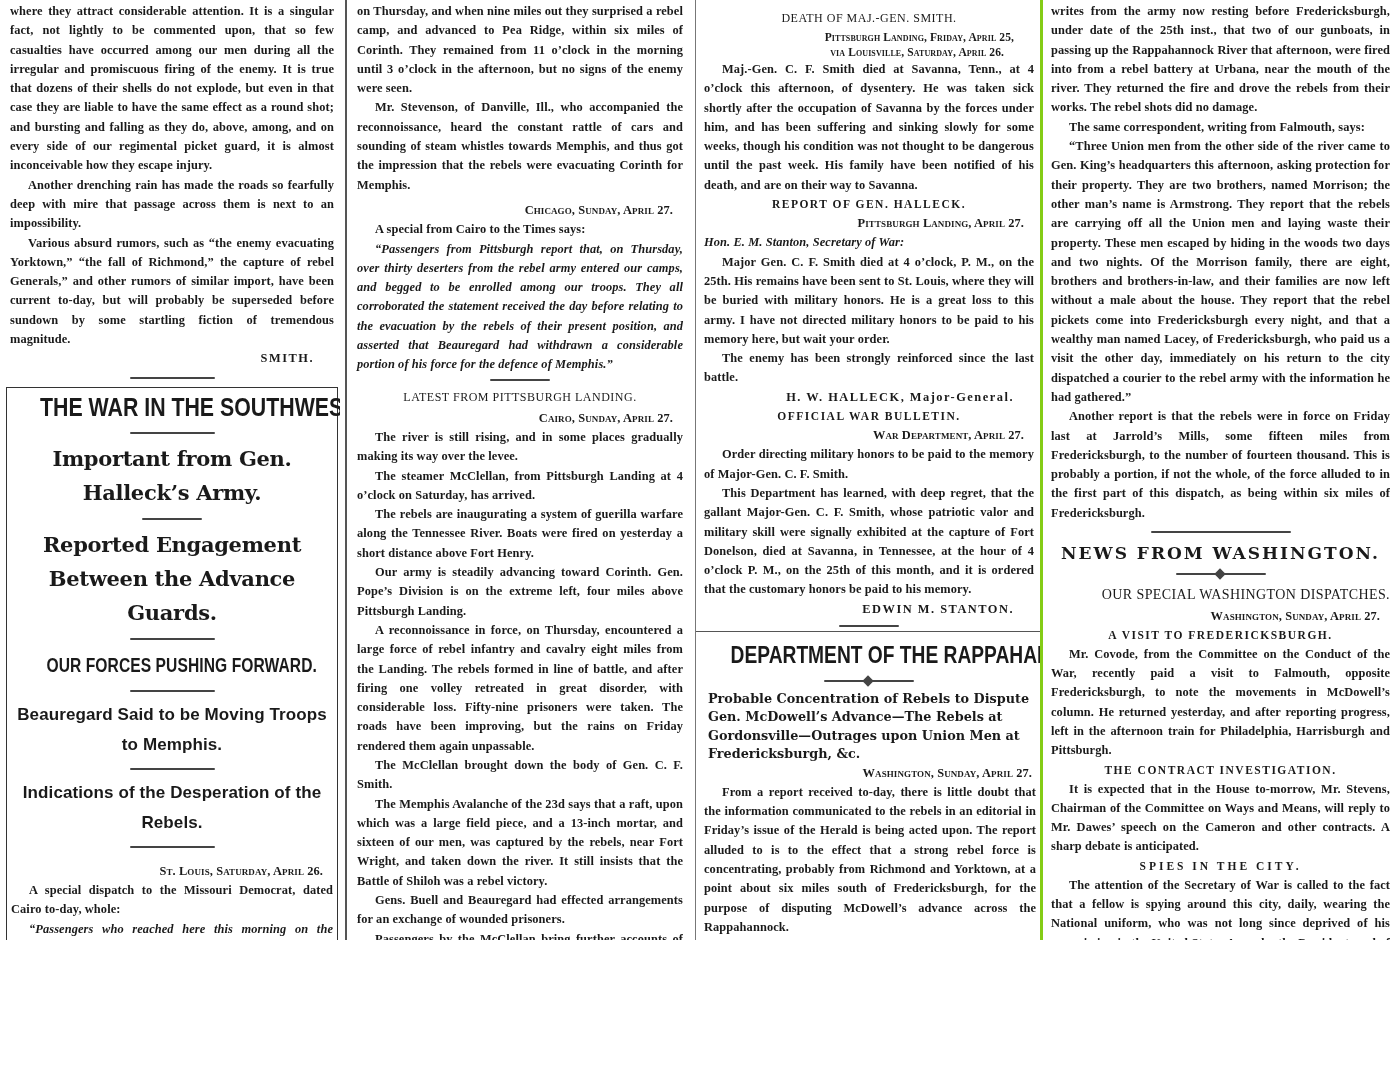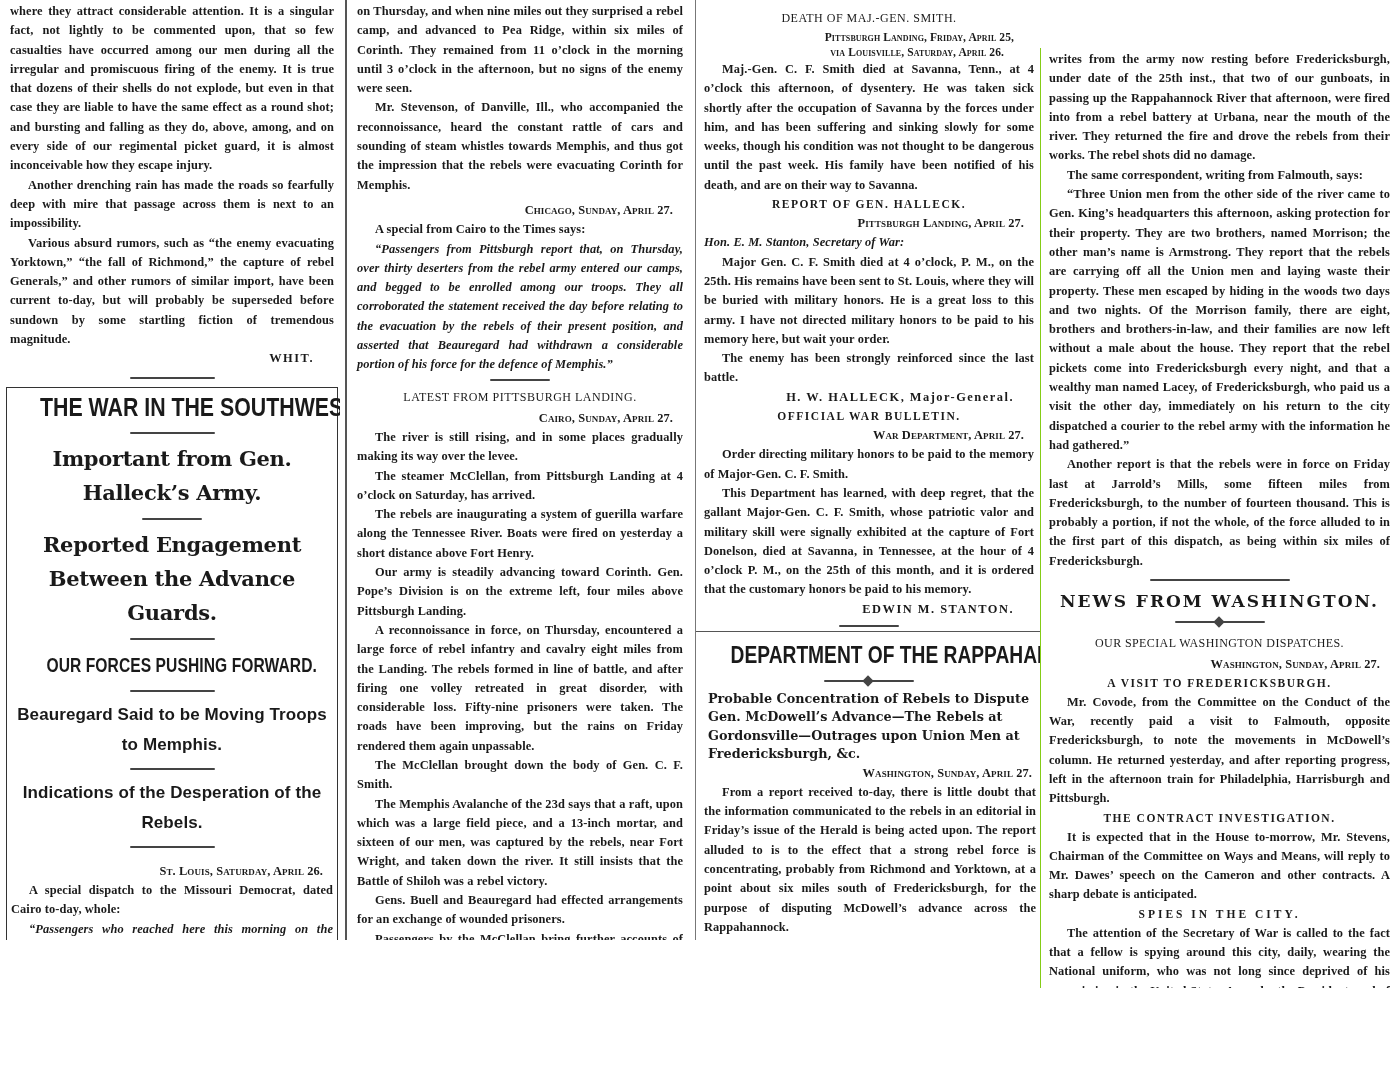--- a/index.html
+++ b/index.html
@@ -11,21 +11,21 @@
   .col {
     position:absolute; top:0; height:940px; overflow:hidden; box-sizing:border-box;
     font-size:12.4px; line-height:19.3px; letter-spacing:0.1px; font-weight:bold;
   }
   .col p { margin:0; text-align:justify; text-indent:18px; }
   .col p.noind { text-indent:0; }
   .col p.quote { font-style:italic; }
   #c1 { left:4px; width:336px; padding:2px 6px 0 6px; }
   #c2 { left:345px; width:344px; padding:2px 6px 0 10px; border-left:2px solid #555; }
   #c3 { left:695px; width:345px; padding:2px 6px 0 8px; border-left:1px solid #777; }
-  #c4 { left:1040px; width:360px; padding:2px 10px 0 8px; border-left:1px solid #84cc16;margin-top:48px; }
+  #c4 { left:1040px; width:360px; padding:2px 10px 0 8px; border-left:3px solid #84cc16; }
   .boxed { border:1.5px solid #333; margin:4px -4px 0 -4px; padding:2px 4px 0 4px; }
   .rule { width:85px; height:2px; background:#444; margin:8px auto; border-radius:1px; }
   .rule.short { width:60px; }
   .rule.orn { width:90px; position:relative; }
   .rule.orn::after { content:""; position:absolute; left:40px; top:-3px; width:8px; height:8px; background:#444; transform:rotate(45deg); }
   .dateline { text-align:right; font-variant:small-caps; padding-right:10px; }
   .h-big {
     font-family:"Liberation Sans","DejaVu Sans",sans-serif; font-weight:bold;
     font-size:26px; letter-spacing:0px; transform:scaleX(0.82); transform-origin:center;
     white-space:nowrap; text-align:center; line-height:34px;
@@ -52,21 +52,21 @@
   .signature { text-align:right; padding-right:20px; letter-spacing:1.5px; }
   .sc { font-variant:small-caps; }
 </style>
 </head>
 <body>
 
 <div class="col" id="c1">
   <p class="noind">where they attract considerable attention. It is a singular fact, not lightly to be commented upon, that so few casualties have occurred among our men during all the irregular and promiscuous firing of the enemy. It is true that dozens of their shells do not explode, but even in that case they are liable to have the same effect as a round shot; and bursting and falling as they do, above, among, and on every side of our regimental picket guard, it is almost inconceivable how they escape injury.</p>
   <p>Another drenching rain has made the roads so fearfully deep with mire that passage across them is next to an impossibility.</p>
   <p>Various absurd rumors, such as “the enemy evacuating Yorktown,” “the fall of Richmond,” the capture of rebel Generals,” and other rumors of similar import, have been current to-day, but will probably be superseded before sundown by some startling fiction of tremendous magnitude.</p>
-  <div class="signature">WHIT.</div>
+  <div class="signature">SMITH.</div>
   <div class="rule"></div>
 
   <div class="boxed">
     <div class="h-big">THE WAR IN THE SOUTHWEST.</div>
     <div class="rule"></div>
     <div class="h-black">Important from Gen. Halleck’s Army.</div>
     <div class="rule short"></div>
     <div class="h-black">Reported Engagement Between the Advance Guards.</div>
     <div class="rule"></div>
     <div class="h-cond">OUR FORCES PUSHING FORWARD.</div>
@@ -137,21 +137,21 @@
 </div>
 
 <div class="col" id="c4">
   <p class="noind">writes from the army now resting before Fredericksburgh, under date of the 25th inst., that two of our gunboats, in passing up the Rappahannock River that afternoon, were fired into from a rebel battery at Urbana, near the mouth of the river. They returned the fire and drove the rebels from their works. The rebel shots did no damage.</p>
   <p>The same correspondent, writing from Falmouth, says:</p>
   <p class="quote" style="font-style:normal;">“Three Union men from the other side of the river came to Gen. King’s headquarters this afternoon, asking protection for their property. They are two brothers, named Morrison; the other man’s name is Armstrong. They report that the rebels are carrying off all the Union men and laying waste their property. These men escaped by hiding in the woods two days and two nights. Of the Morrison family, there are eight, brothers and brothers-in-law, and their families are now left without a male about the house. They report that the rebel pickets come into Fredericksburgh every night, and that a wealthy man named Lacey, of Fredericksburgh, who paid us a visit the other day, immediately on his return to the city dispatched a courier to the rebel army with the information he had gathered.”</p>
   <p>Another report is that the rebels were in force on Friday last at Jarrold’s Mills, some fifteen miles from Fredericksburgh, to the number of fourteen thousand. This is probably a portion, if not the whole, of the force alluded to in the first part of this dispatch, as being within six miles of Fredericksburgh.</p>
   <div class="rule" style="width:140px;height:1.5px;"></div>
   <div class="h-sub" style="font-family:'DejaVu Serif',serif;font-weight:900;font-size:17px;letter-spacing:2px;">NEWS FROM WASHINGTON.</div>
   <div class="rule orn"></div>
-  <div class="h-sub" style="font-size:12px;letter-spacing:0.4px;">OUR SPECIAL WASHINGTON DISPATCHES.</div>
+  <div class="h-sub" style="font-size:14px;letter-spacing:0.4px;text-align:right;">OUR SPECIAL WASHINGTON DISPATCHES.</div>
   <div class="dateline">Washington, Sunday, April 27.</div>
   <div class="h-small">A VISIT TO FREDERICKSBURGH.</div>
   <p>Mr. Covode, from the Committee on the Conduct of the War, recently paid a visit to Falmouth, opposite Fredericksburgh, to note the movements in McDowell’s column. He returned yesterday, and after reporting progress, left in the afternoon train for Philadelphia, Harrisburgh and Pittsburgh.</p>
   <div class="h-small">THE CONTRACT INVESTIGATION.</div>
   <p>It is expected that in the House to-morrow, Mr. Stevens, Chairman of the Committee on Ways and Means, will reply to Mr. Dawes’ speech on the Cameron and other contracts. A sharp debate is anticipated.</p>
   <div class="h-small" style="letter-spacing:3px;">SPIES IN THE CITY.</div>
   <p>The attention of the Secretary of War is called to the fact that a fellow is spying around this city, daily, wearing the National uniform, who was not long since deprived of his commission in the United States Army by the President, and of the pay of two civil offices under the Government, by the heads of two Departments, for making false reports when detailed on secret service. He was discharged from all the above offices in disgrace, and is now permitted to disgrace the army by daily parading the street in its uniform. There are other persons in the city wearing the uniform, receiving pay, rations and Government</p>
 </div>
 
 </body></html>

